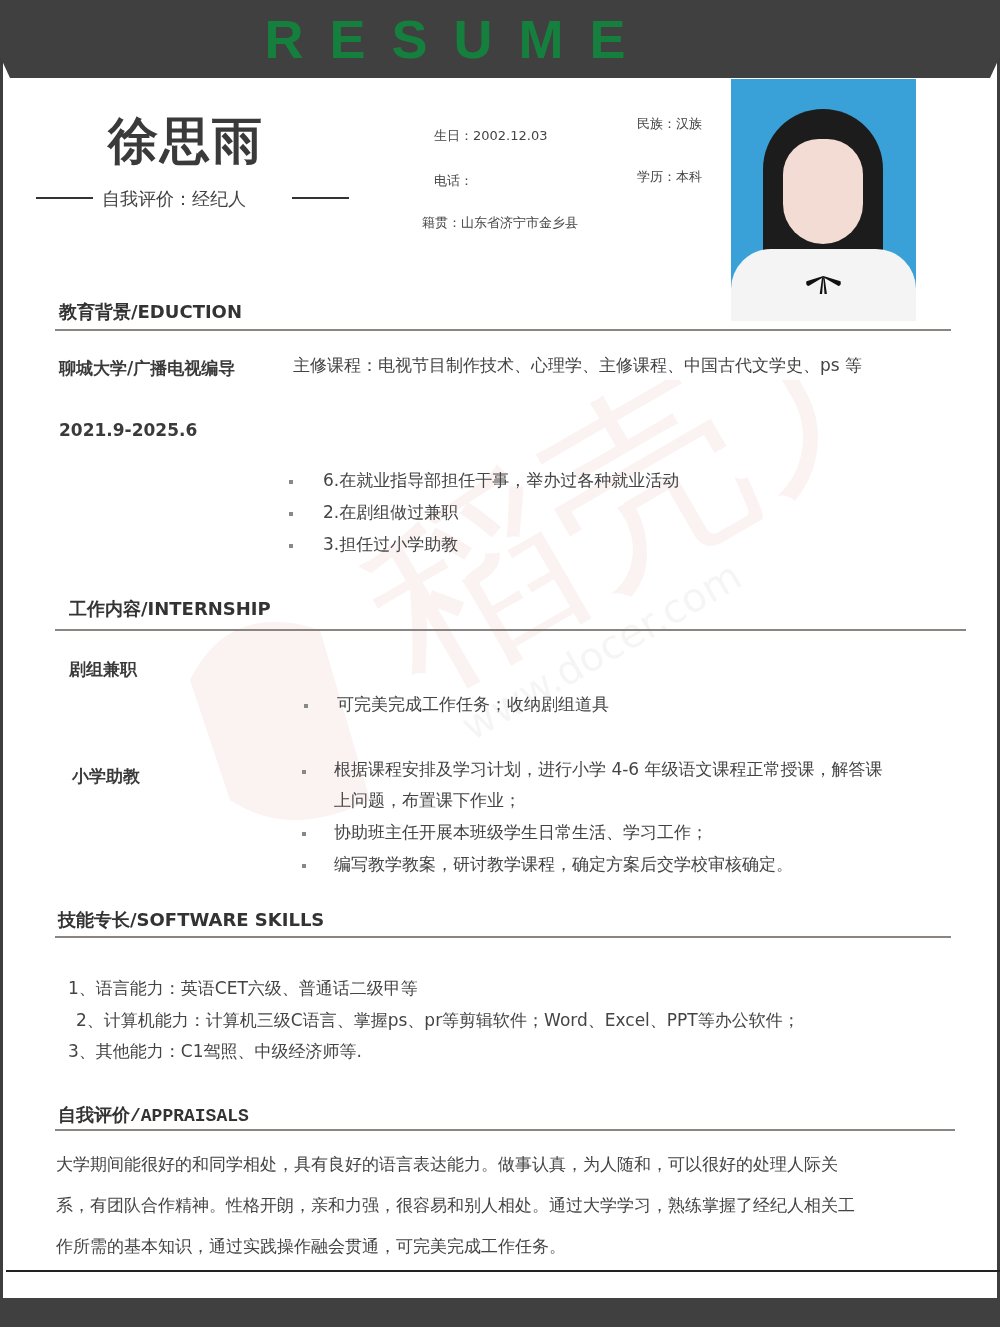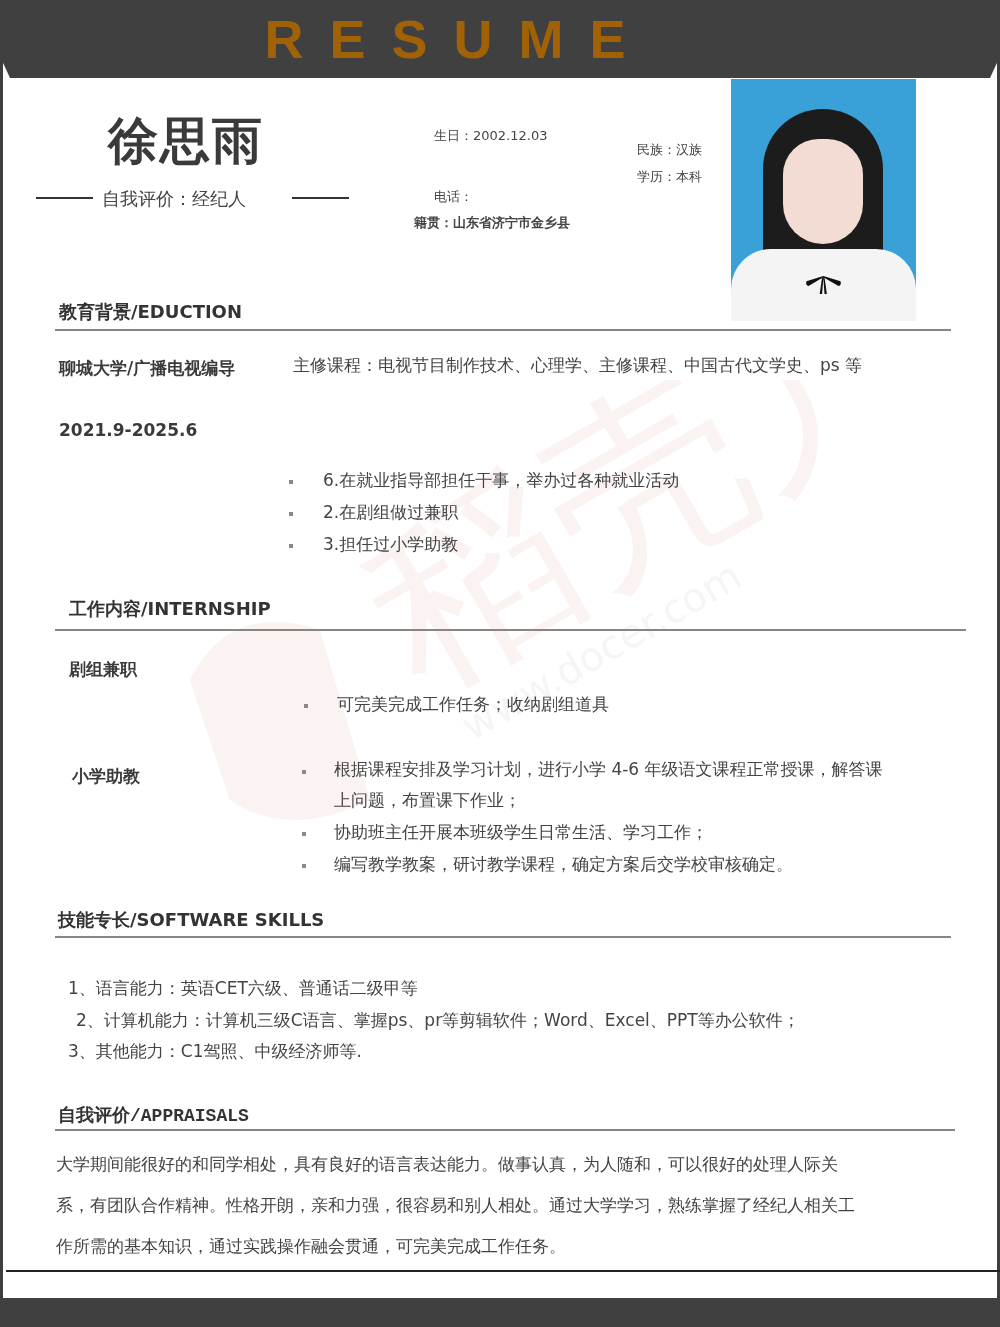--- a/index.html
+++ b/index.html
@@ -6,21 +6,21 @@
   html, body { width: 1000px; height: 1327px; background: #ffffff; overflow: hidden; }
   body { position: relative; font-family: "DejaVu Sans", "Liberation Sans", sans-serif; color: #444; }
   .page-border-l { position: absolute; left: 0; top: 0; width: 3px; height: 1300px; background: #3e3e3e; }
   .page-border-r { position: absolute; right: 0; top: 0; width: 3px; height: 1300px; background: #3e3e3e; }
   .top-banner {
     position: absolute; left: 0; top: 0; width: 1000px; height: 78px; background: #404040;
     clip-path: polygon(0 0, 100% 0, 100% 72%, 99% 100%, 1% 100%, 0 72%);
   }
   .top-banner-title {
     position: absolute; left: 0; top: 0; width: 890px; height: 78px; line-height: 78px;
-    text-align: center; color: #a16207; font-family: "Liberation Sans", sans-serif; font-weight: bold;
+    text-align: center; color: #15803d; font-family: "Liberation Sans", sans-serif; font-weight: bold;
     font-size: 54px; letter-spacing: 26px; padding-left: 26px;
   }
   .bottom-banner { position: absolute; left: 0; top: 1298px; width: 1000px; height: 29px; background: #404040; }
   .bottom-rule { position: absolute; left: 6px; top: 1270px; width: 994px; height: 2px; background: #222; }
 
   .name { position: absolute; left: 108px; top: 108px; font-size: 50px; font-weight: bold; color: #3a3a3a; letter-spacing: 2px; }
   .intent-line { position: absolute; top: 197px; height: 2px; background: #333; }
   .intent { position: absolute; left: 102px; top: 187px; font-size: 18px; color: #444; }
 
   .info { position: absolute; font-size: 13px; color: #444; margin-left: 42px; }
@@ -58,24 +58,24 @@
   <text x="220" y="260" font-size="200" fill="#c03030" transform="rotate(-30 330 230)" font-family="DejaVu Sans, sans-serif">稻壳儿</text>
   <text x="240" y="330" font-size="40" fill="#666" transform="rotate(-30 330 230)" font-family="DejaVu Sans, sans-serif">www.docer.com</text>
 </svg>
 
 <div class="name">徐思雨</div>
 <div class="intent-line" style="left:36px;width:57px;"></div>
 <div class="intent">自我评价：经纪人</div>
 <div class="intent-line" style="left:292px;width:57px;"></div>
 
 <div class="info" style="left:392px;top:127px;">生日：2002.12.03</div>
-<div class="info" style="left:595px;top:141px;">民族：汉族</div>
-<div class="info" style="left:392px;top:188px;">电话：</div>
+<div class="info" style="left:595px;top:115px;">民族：汉族</div>
+<div class="info" style="left:392px;top:172px;">电话：</div>
 <div class="info" style="left:595px;top:168px;">学历：本科</div>
-<div class="info" style="left:372px;top:214px;font-weight:bold;">籍贯：山东省济宁市金乡县</div>
+<div class="info" style="left:380px;top:214px;">籍贯：山东省济宁市金乡县</div>
 
 <div class="photo">
   <div class="hair"></div>
   <div class="face"></div>
   <div class="shirt"></div>
   <svg class="bow" viewBox="0 0 95 50">
     <path d="M47 5 L5 18 Q2 28 10 30 L47 8 L85 30 Q93 28 90 18 Z" fill="#111"></path>
     <path d="M44 8 L38 50 L44 50 L47 10 L50 50 L56 50 L50 8 Z" fill="#111"></path>
   </svg>
 </div>

